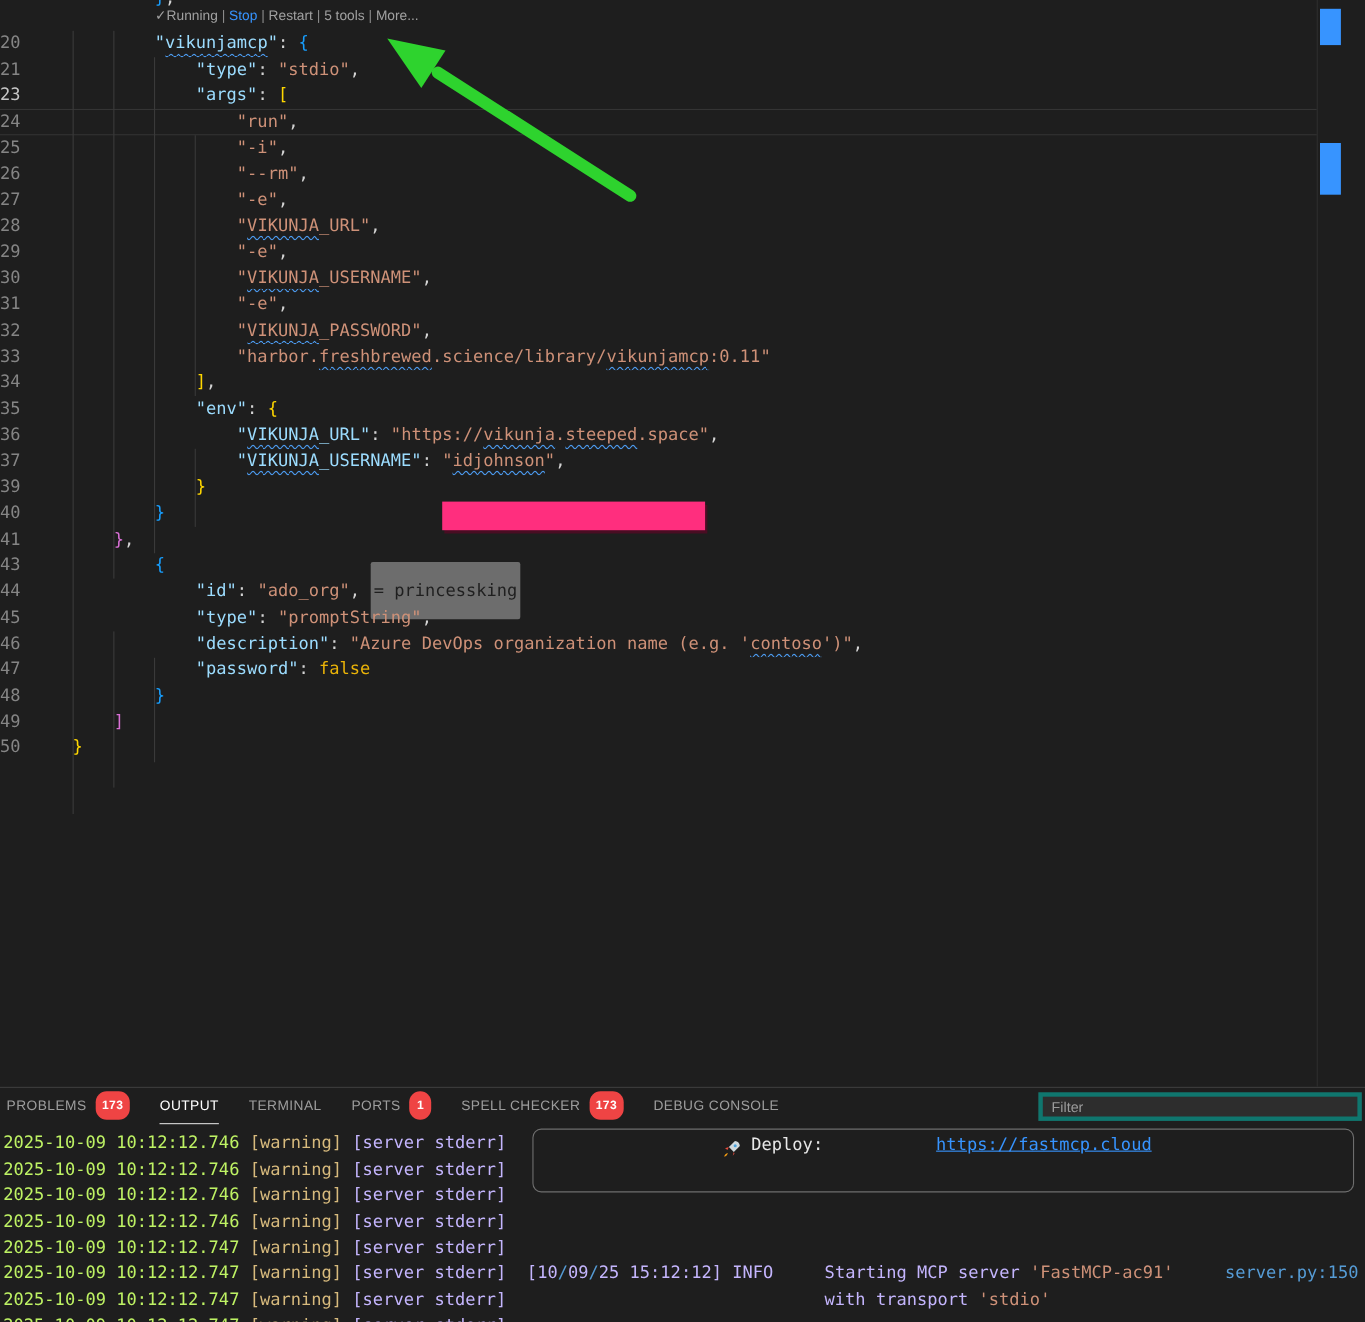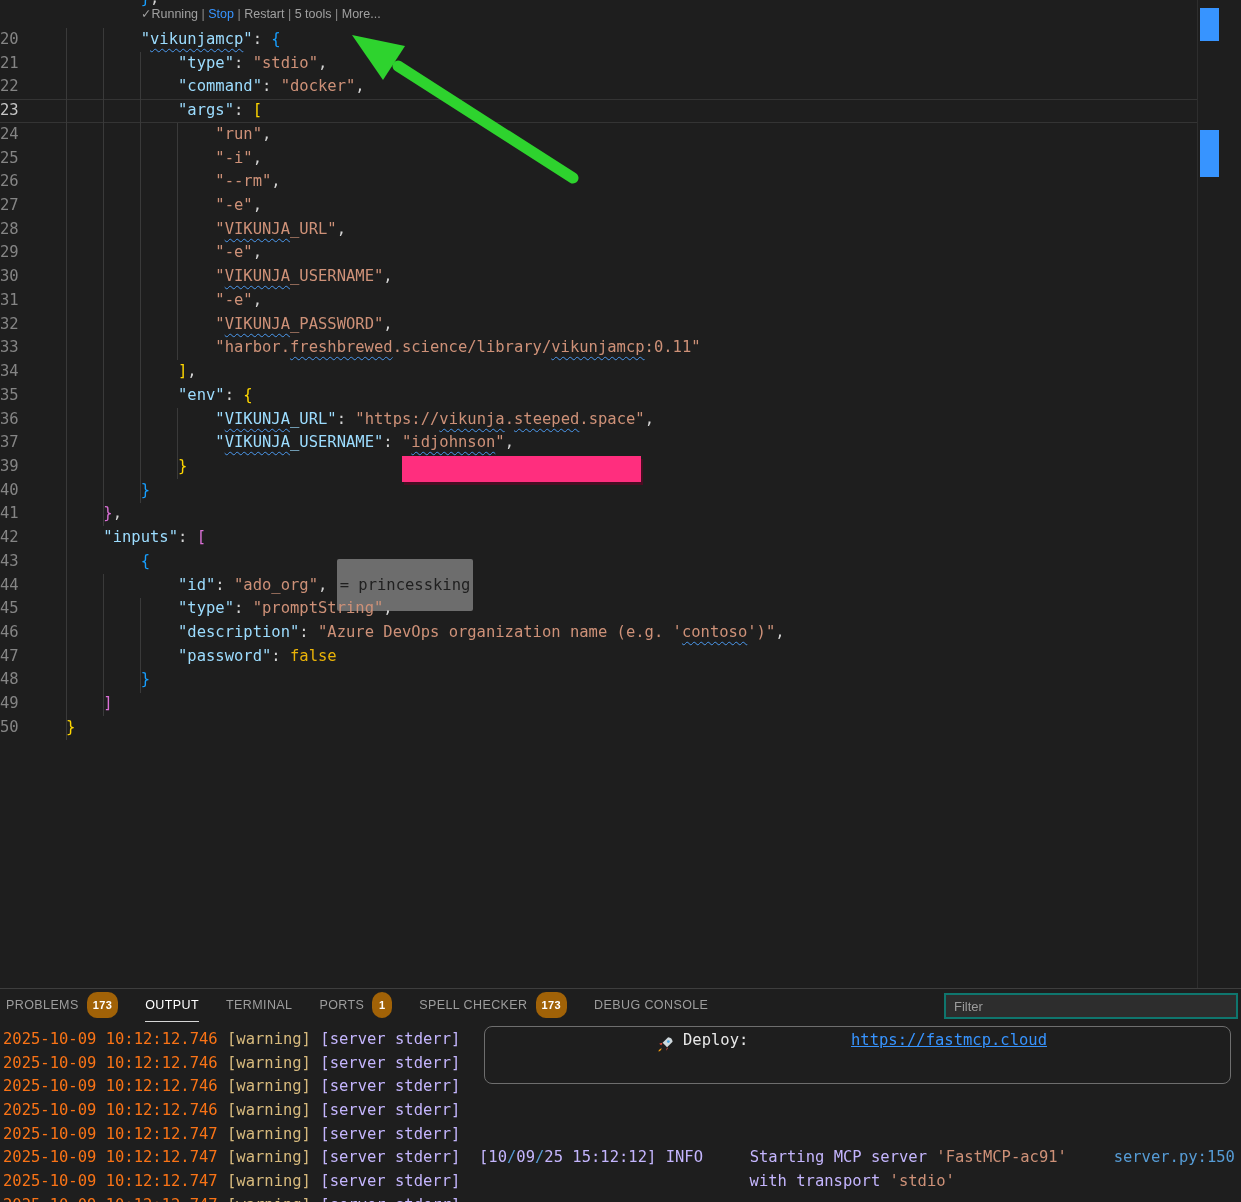--- a/index.html
+++ b/index.html
@@ -34,29 +34,29 @@
   .redaction{position:absolute;left:402px;top:456px;width:239px;height:26px;background:#ff2e7e;
              box-shadow:2px 3px 0 rgba(110,0,40,.55);z-index:25;}
   
   .panel{position:absolute;left:0;top:988px;width:1241px;height:263px;background:#1e1e1e;
          border-top:1px solid #3e3e3e;box-sizing:border-box;overflow:hidden;}
   .panel-tabs{position:relative;height:34px;display:flex;align-items:center;padding-left:6px;
               font-family:"Liberation Sans",sans-serif;}
   .tab{display:flex;align-items:center;gap:8px;margin-right:27px;height:33px;cursor:pointer;
        font-size:12.5px;letter-spacing:.4px;color:#9d9d9d;border-bottom:1.5px solid transparent;box-sizing:border-box;}
   .tab.active{color:#ffffff;border-bottom:1.5px solid #d7d7d7;}
-  .badge{background:#a16207;color:#fff;font-size:11px;font-weight:bold;border-radius:10px;
+  .badge{background:#ef4444;color:#fff;font-size:11px;font-weight:bold;border-radius:10px;
          padding:7px 6px;min-width:8px;text-align:center;line-height:12px;}
   .filter{position:absolute;right:3px;top:4px;width:294px;height:26px;background:#2d2d2d;
-          border:2px solid #0f766e;color:#ccc;font-family:"Liberation Sans",sans-serif;
+          border:4px solid #0f766e;color:#ccc;font-family:"Liberation Sans",sans-serif;
           font-size:13px;padding:0 8px;box-sizing:border-box;outline:none;}
   .filter::placeholder{color:#9b9b9b;}
   .log{position:absolute;left:0;top:34px;right:0;bottom:0;padding:5px 0 0 3px;overflow:hidden;}
   .logline{height:23.7px;line-height:23.7px;font-size:15.5px;white-space:pre;}
-  .lts{color:#f97316;} .lwarn{color:#d7ba7d;} .lpl{color:#c4b5fd;} .lblue{color:#569cd6;} .lstr{color:#ce9178;margin-top:17px;}
+  .lts{color:#bef264;} .lwarn{color:#d7ba7d;} .lpl{color:#c4b5fd;} .lblue{color:#569cd6;} .lstr{color:#ce9178;margin-top:17px;}
   .deploy-box{position:absolute;left:484px;top:3px;width:747px;height:58px;border:1px solid #6e6e6e;
               border-radius:8px;box-sizing:border-box;}
   .deploy-row{position:absolute;left:172px;top:2px;height:23.7px;line-height:23.7px;display:flex;gap:9px;align-items:flex-end;}
   .dlabel{color:#e8e8e8;font-size:15.5px;}
   .dlink{position:absolute;left:366px;top:2px;height:23.7px;line-height:23.7px;font-size:15.5px;
          color:#3794ff;text-decoration:underline;cursor:pointer;}
   .rocket{display:inline-flex;width:17px;height:17px;}
 </style>
 </head>
 <body>
@@ -74,40 +74,38 @@
     <div class="ig" style="left:177px;top:123px;height:237px;"></div>
     <div class="ig" style="left:177px;top:408px;height:71px;"></div>
 
     <div id="partial-line">
         <span class="code"><span class="tk pl">        </span><span class="tk b3">}</span><span class="tk pl">,</span></span>
       </div>
     <div id="codelens-row"><span class="cl-status">✓Running</span><span class="cl-sep"> | </span><span class="cl-link">Stop</span><span class="cl-sep"> | </span><span class="cl-command">Restart</span><span class="cl-sep"> | </span><span class="cl-command">5 tools</span><span class="cl-sep"> | </span><span class="cl-command">More...</span></div>
     <div id="code-lines">
         <div class="line"><span class="num">20</span><span class="code"><span class="tk pl">        </span><span class="tk key">"</span><span class="tk key sq">vikunjamcp</span><span class="tk key">"</span><span class="tk pl">: </span><span class="tk b3">{</span></span></div>
         <div class="line"><span class="num">21</span><span class="code"><span class="tk pl">            </span><span class="tk key">"type"</span><span class="tk pl">: </span><span class="tk str">"stdio"</span><span class="tk pl">,</span></span></div>
-        <div class="line"><span class="num">22</span><span class="code"><span class="tk pl">            </span><span class="tk key">"command"</span><span class="tk pl">: </span><span class="tk str">"docker"</span><span class="tk pl">,</span></span></div>
         <div class="line"><span class="num active">23</span><span class="code"><span class="tk pl">            </span><span class="tk key">"args"</span><span class="tk pl">: </span><span class="tk b1">[</span></span></div>
         <div class="line"><span class="num">24</span><span class="code"><span class="tk pl">                </span><span class="tk str">"run"</span><span class="tk pl">,</span></span></div>
         <div class="line"><span class="num">25</span><span class="code"><span class="tk pl">                </span><span class="tk str">"-i"</span><span class="tk pl">,</span></span></div>
         <div class="line"><span class="num">26</span><span class="code"><span class="tk pl">                </span><span class="tk str">"--rm"</span><span class="tk pl">,</span></span></div>
         <div class="line"><span class="num">27</span><span class="code"><span class="tk pl">                </span><span class="tk str">"-e"</span><span class="tk pl">,</span></span></div>
         <div class="line"><span class="num">28</span><span class="code"><span class="tk pl">                </span><span class="tk str">"</span><span class="tk str sq">VIKUNJA</span><span class="tk str">_URL"</span><span class="tk pl">,</span></span></div>
         <div class="line"><span class="num">29</span><span class="code"><span class="tk pl">                </span><span class="tk str">"-e"</span><span class="tk pl">,</span></span></div>
         <div class="line"><span class="num">30</span><span class="code"><span class="tk pl">                </span><span class="tk str">"</span><span class="tk str sq">VIKUNJA</span><span class="tk str">_USERNAME"</span><span class="tk pl">,</span></span></div>
         <div class="line"><span class="num">31</span><span class="code"><span class="tk pl">                </span><span class="tk str">"-e"</span><span class="tk pl">,</span></span></div>
         <div class="line"><span class="num">32</span><span class="code"><span class="tk pl">                </span><span class="tk str">"</span><span class="tk str sq">VIKUNJA</span><span class="tk str">_PASSWORD"</span><span class="tk pl">,</span></span></div>
         <div class="line"><span class="num">33</span><span class="code"><span class="tk pl">                </span><span class="tk str">"harbor.</span><span class="tk str sq">freshbrewed</span><span class="tk str">.science/library/</span><span class="tk str sq">vikunjamcp</span><span class="tk str">:0.11"</span></span></div>
         <div class="line"><span class="num">34</span><span class="code"><span class="tk pl">            </span><span class="tk b1">]</span><span class="tk pl">,</span></span></div>
         <div class="line"><span class="num">35</span><span class="code"><span class="tk pl">            </span><span class="tk key">"env"</span><span class="tk pl">: </span><span class="tk b1">{</span></span></div>
         <div class="line"><span class="num">36</span><span class="code"><span class="tk pl">                </span><span class="tk key">"</span><span class="tk key sq">VIKUNJA</span><span class="tk key">_URL"</span><span class="tk pl">: </span><span class="tk str">"https://</span><span class="tk str sq">vikunja</span><span class="tk str">.</span><span class="tk str sq">steeped</span><span class="tk str">.space"</span><span class="tk pl">,</span></span></div>
         <div class="line"><span class="num">37</span><span class="code"><span class="tk pl">                </span><span class="tk key">"</span><span class="tk key sq">VIKUNJA</span><span class="tk key">_USERNAME"</span><span class="tk pl">: </span><span class="tk str">"</span><span class="tk str sq">idjohnson</span><span class="tk str">"</span><span class="tk pl">,</span></span></div>
         <div class="line"><span class="num">39</span><span class="code"><span class="tk pl">            </span><span class="tk b1">}</span></span></div>
         <div class="line"><span class="num">40</span><span class="code"><span class="tk pl">        </span><span class="tk b3">}</span></span></div>
         <div class="line"><span class="num">41</span><span class="code"><span class="tk pl">    </span><span class="tk b2">}</span><span class="tk pl">,</span></span></div>
-        <div class="line"><span class="num">42</span><span class="code"><span class="tk pl">    </span><span class="tk key">"inputs"</span><span class="tk pl">: </span><span class="tk b2">[</span></span></div>
         <div class="line"><span class="num">43</span><span class="code"><span class="tk pl">        </span><span class="tk b3">{</span></span></div>
         <div class="line"><span class="num">44</span><span class="code"><span class="tk pl">            </span><span class="tk key">"id"</span><span class="tk pl">: </span><span class="tk str">"ado_org"</span><span class="tk pl">,</span><span class="tk pl"> </span><span class="tk hint">= princessking</span></span></div>
         <div class="line"><span class="num">45</span><span class="code"><span class="tk pl">            </span><span class="tk key">"type"</span><span class="tk pl">: </span><span class="tk str">"promptString"</span><span class="tk pl">,</span></span></div>
         <div class="line"><span class="num">46</span><span class="code"><span class="tk pl">            </span><span class="tk key">"description"</span><span class="tk pl">: </span><span class="tk str">"Azure DevOps organization name (e.g. '</span><span class="tk str sq">contoso</span><span class="tk str">')"</span><span class="tk pl">,</span></span></div>
         <div class="line"><span class="num">47</span><span class="code"><span class="tk pl">            </span><span class="tk key">"password"</span><span class="tk pl">: </span><span class="tk kw">false</span></span></div>
         <div class="line"><span class="num">48</span><span class="code"><span class="tk pl">        </span><span class="tk b3">}</span></span></div>
         <div class="line"><span class="num">49</span><span class="code"><span class="tk pl">    </span><span class="tk b2">]</span></span></div>
         <div class="line"><span class="num">50</span><span class="code"><span class="tk b1">}</span></span></div>
       </div>
 

